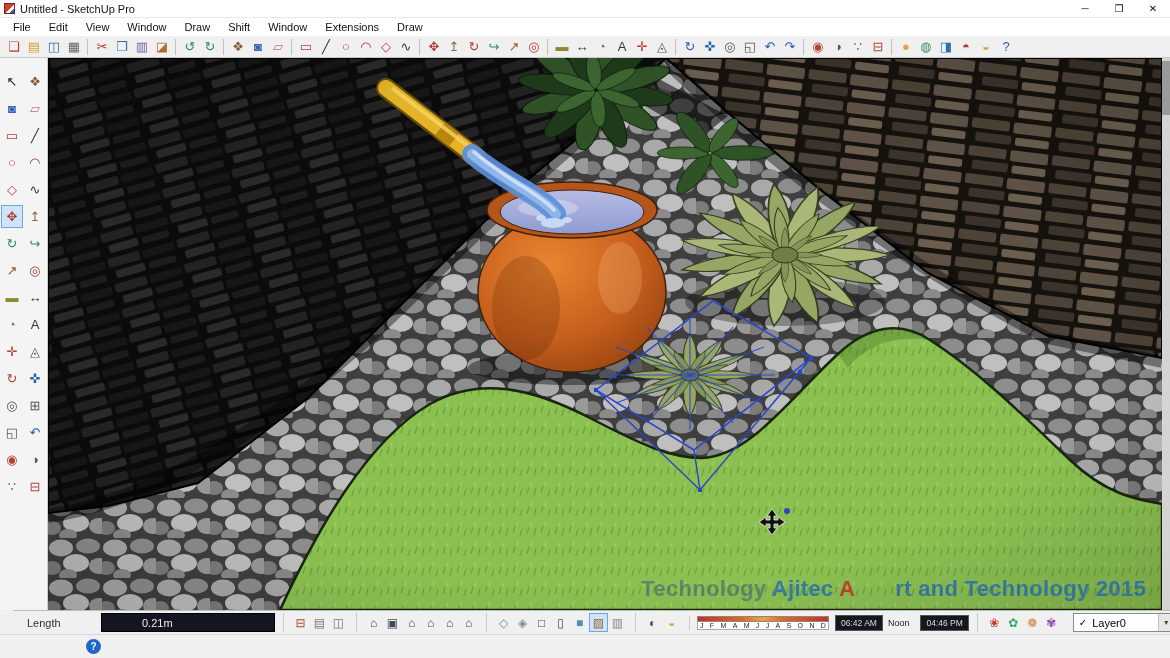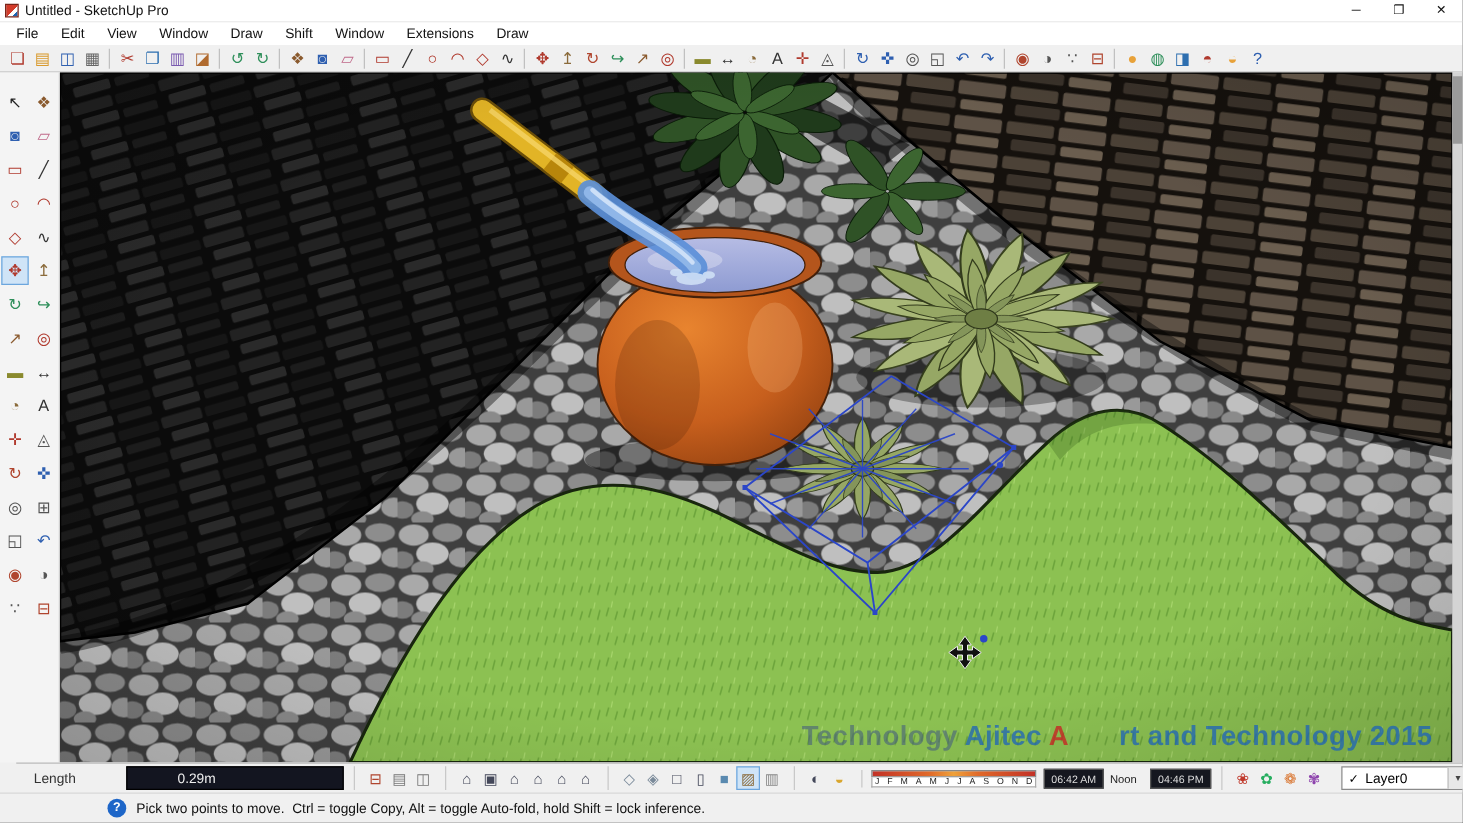--- a/index.html
+++ b/index.html
@@ -427,21 +427,21 @@
   <div class="watermark"><span class="wm1">Technology </span><span class="wm2">Ajitec </span><span class="wm3">A</span><span class="wm4">rt and Technology 2015</span></div>
 </div>
 
 <div class="scrollbar">
   <div class="scroll-thumb"></div>
 </div>
 
 <div class="bottombar">
   <span class="length-label">Length</span>
   <div class="vcb">
-    <span>0.29m</span>
+    <span>0.21m</span>
   </div>
 
   <div class="bb-group">
 
   <span class="bb-icon" style="color: rgb(176, 69, 46);">⊟</span>
       <span class="bb-icon" style="color: rgb(119, 119, 119);">▤</span>
       <span class="bb-icon" style="color: rgb(119, 119, 119);">◫</span>
     </div>
 
   <div class="bb-group">
@@ -504,14 +504,13 @@
 
   <div class="layer-combo">
     <span class="layer-check">✓</span>
     <span>Layer0</span>
     <span class="layer-arrow">▾</span>
   </div>
 </div>
 
 <div class="statusbar">
   <span class="geo-icon">?</span>
-  <span class="status-text">Pick two points to move.  Ctrl = toggle Copy, Alt = toggle Auto-fold, hold Shift = lock inference.</span>
 </div>
 
 </body></html>

